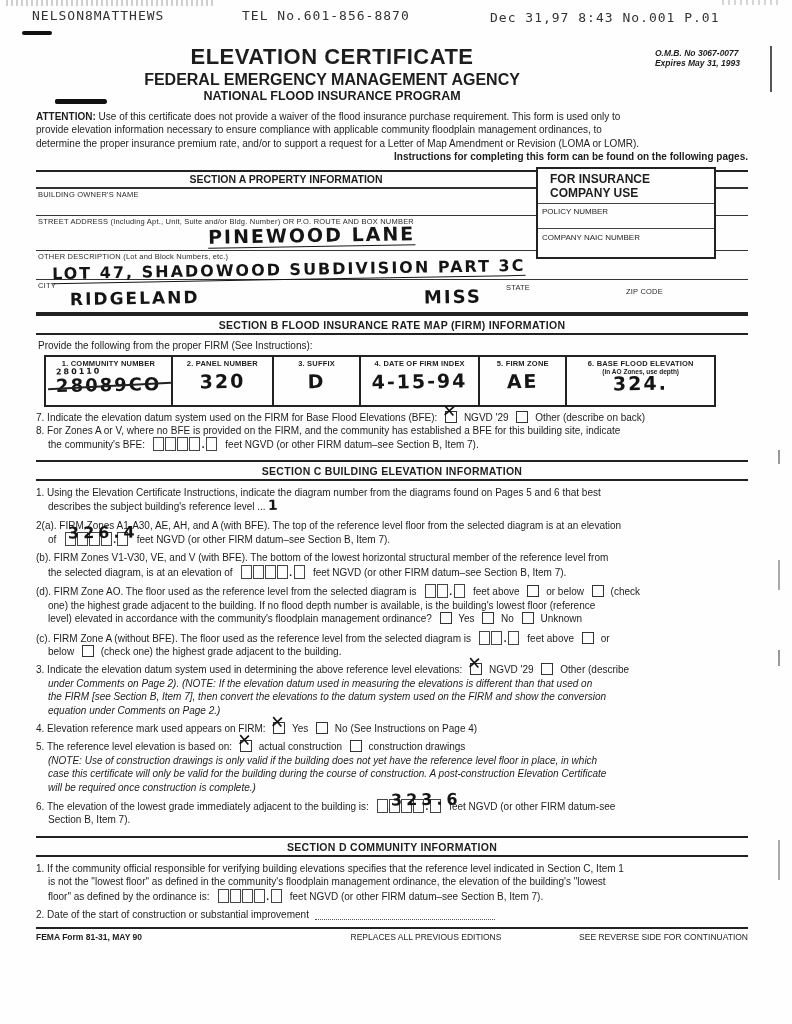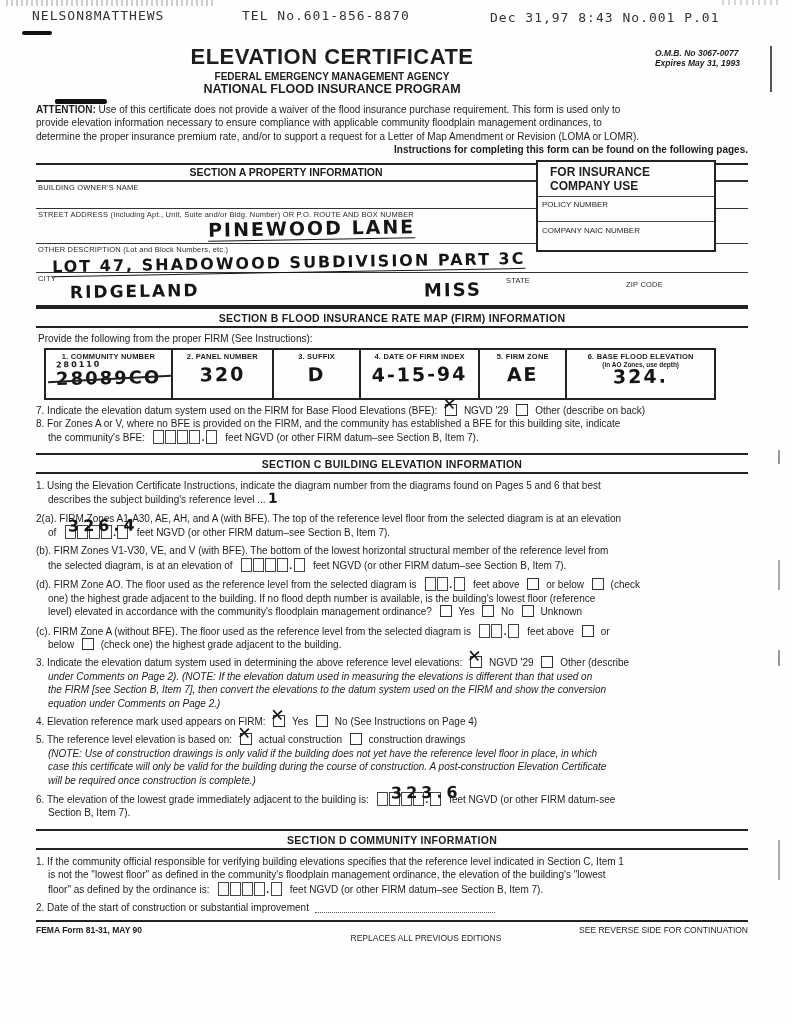--- a/index.html
+++ b/index.html
@@ -14,21 +14,21 @@
   .noise{position:absolute;left:6px;top:0px;width:210px;height:6px;opacity:.35;
          background:repeating-linear-gradient(90deg,#777 0 2px,transparent 2px 5px);}
   .noise2{position:absolute;right:10px;top:0px;width:60px;height:5px;opacity:.3;
          background:repeating-linear-gradient(90deg,#777 0 2px,transparent 2px 6px);}
   .dash1{position:absolute;left:22px;top:31px;width:30px;height:4px;background:#111;border-radius:2px;}
   .dash2{position:absolute;left:55px;top:99px;width:52px;height:5px;background:#111;border-radius:2px 3px 3px 2px;}
   .vmark{position:absolute;width:2px;background:#555;}
   
   .content{position:absolute;left:36px;top:44px;width:712px;}
   .title{ text-align:center;font-weight:bold;font-size:22px;letter-spacing:.5px;margin-right:120px;}
-  .agency{text-align:center;font-weight:bold;font-size:10px;margin-right:120px;margin-top:1px;}
+  .agency{text-align:center;font-weight:bold;font-size:16px;margin-right:120px;margin-top:1px;}
   .program{text-align:center;font-weight:bold;font-size:12.5px;margin-right:120px;}
   .omb{position:absolute;right:8px;top:4px;font-size:8.5px;font-style:italic;font-weight:bold;line-height:10px;text-align:left;}
   .attn{font-size:10px;line-height:13px;margin-top:7px;}
   .attn b{font-weight:bold;}
   .attn .c{text-align:right;font-weight:bold;}
   
   .band{border-top:2.5px solid #222;border-bottom:2.5px solid #222;text-align:center;
         font-weight:bold;font-size:10.5px;padding:3px 0 2px 0;letter-spacing:.3px;}
   
   .secA{position:relative;border-bottom:2px solid #222;}
@@ -76,21 +76,21 @@
   .cb.x::after{content:"\2715";position:absolute;left:-4px;top:-7px;font-size:17px;font-weight:bold;
       color:#111;font-family:"DejaVu Sans",sans-serif;transform:rotate(4deg);}
   .db{display:inline-block;width:9px;height:12px;border:1.2px solid #444;margin:0 .5px;vertical-align:-3px;}
   .dot{font-weight:bold;margin:0 1px;}
   .boxgrp{position:relative;display:inline-block;margin:0 5px;}
   .hwov{position:absolute;left:4px;top:-6px;font-size:16px;letter-spacing:4px;z-index:3;}
   .dotted-line{display:inline-block;width:180px;border-bottom:1.5px dotted #555;vertical-align:-2px;margin-left:6px;}
   
   .footer{border-top:2.5px solid #222;margin-top:6px;padding-top:3px;display:flex;font-size:8.5px;}
   .footer .f1{font-weight:bold;width:260px;}
-  .footer .f2{width:260px;text-align:center;margin-top:8px;}
+  .footer .f2{width:260px;text-align:center;}
   .footer .f3{flex:1;text-align:right;}
 </style>
 </head>
 <body>
 
 <div class="page">
 
   <div class="noise"></div>
   <div class="noise2"></div>
   <div class="fax">

